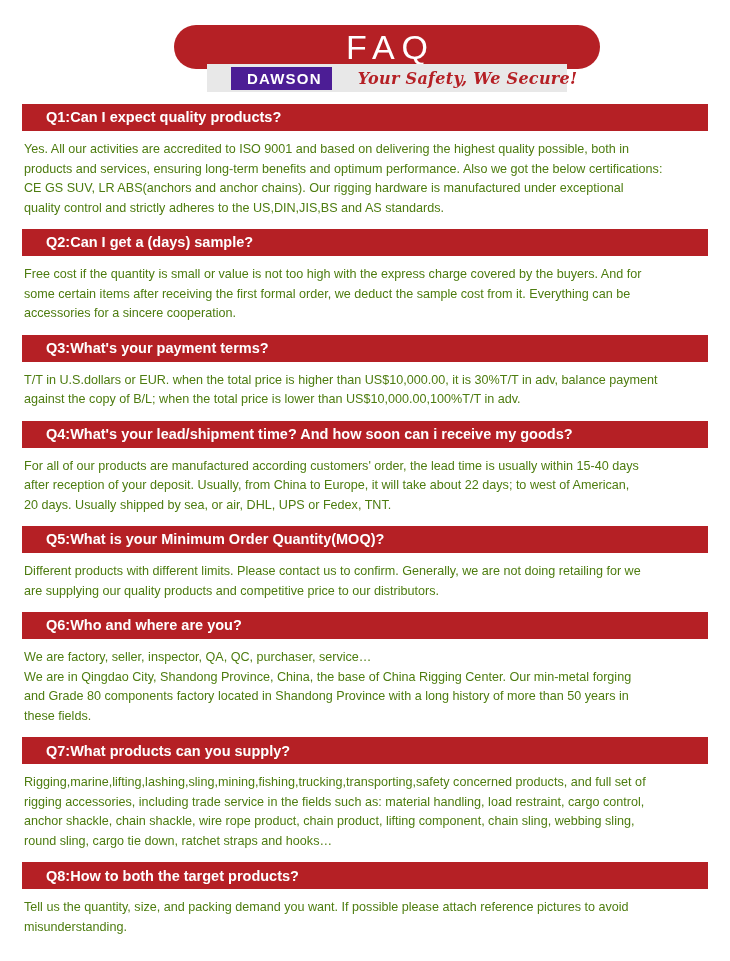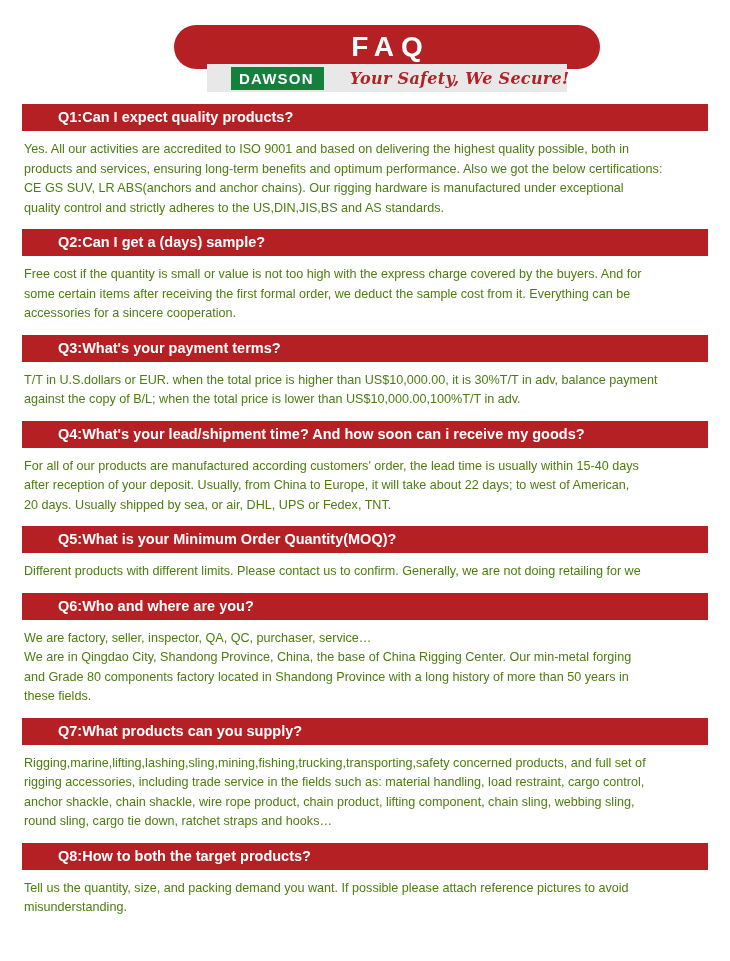--- a/index.html
+++ b/index.html
@@ -35,43 +35,43 @@
     width: 426px;
     height: 44px;
     background: #b52025;
     border-radius: 22px;
     display: flex;
     align-items: center;
     justify-content: center;
   }
   .faq-title {
     color: #ffffff;
-    font-size: 28px;
-    font-weight: bold;
+    font-size: 34px;
+    font-weight: normal;
     letter-spacing: 7px;
     line-height: 1;
     padding-left: 7px;
   }
   .logo-strip {
     position: absolute;
     left: 185px;
     top: 64px;
     width: 360px;
     height: 28px;
     background: #e8e8e8;
     display: flex;
     align-items: center;
   }
   .logo-mark {
-    background: #15803d;
+    background: #4c1d95;
     color: #ffffff;
     font-size: 15px;
     font-weight: bold;
     letter-spacing: 1.2px;
-    padding: 4px 10px 4px 8px;
+    padding: 4px 10px 4px 16px;
     margin-left: 24px;
     line-height: 1;
   }
   .slogan {
     margin-left: 26px;
     color: #b52025;
     font-family: "DejaVu Serif", serif;
     font-style: italic;
     font-weight: bold;
     font-size: 16px;
@@ -90,21 +90,21 @@
     background: #b52025;
     height: 27px;
     display: flex;
     align-items: center;
     margin-bottom: 9px;
   }
   .q-text {
     color: #ffffff;
     font-size: 14.5px;
     font-weight: bold;
-    padding-left: 36px;
+    padding-left: 24px;
     line-height: 1;
     white-space: nowrap;
   }
   .a-text {
     font-size: 12.6px;
     line-height: 1.55;
     color: #4d7c0f;
     padding: 0 4px 0 2px;
     margin: 0 0 11px 0;
     text-align: left;
@@ -168,20 +168,21 @@
           <span class="ln">after reception of your deposit. Usually, from China to Europe, it will take about 22 days; to west of American,</span>
           <span class="ln">20 days. Usually shipped by sea, or air, DHL, UPS or Fedex, TNT.</span>
         </div>
       </div>
       <div class="faq-item">
         <div class="q-bar">
           <div class="q-text">Q5:What is your Minimum Order Quantity(MOQ)?</div>
         </div>
         <div class="a-text">
           <span class="ln">Different products with different limits. Please contact us to confirm. Generally, we are not doing retailing for we</span>
+          <span class="ln">are supplying our quality products and competitive price to our distributors.</span>
         </div>
       </div>
       <div class="faq-item">
         <div class="q-bar">
           <div class="q-text">Q6:Who and where are you?</div>
         </div>
         <div class="a-text">
           <span class="ln">We are factory, seller, inspector, QA, QC, purchaser, service…</span>
           <span class="ln">We are in Qingdao City, Shandong Province, China, the base of China Rigging Center. Our min-metal forging</span>
           <span class="ln">and Grade 80 components factory located in Shandong Province with a long history of more than 50 years in</span>

